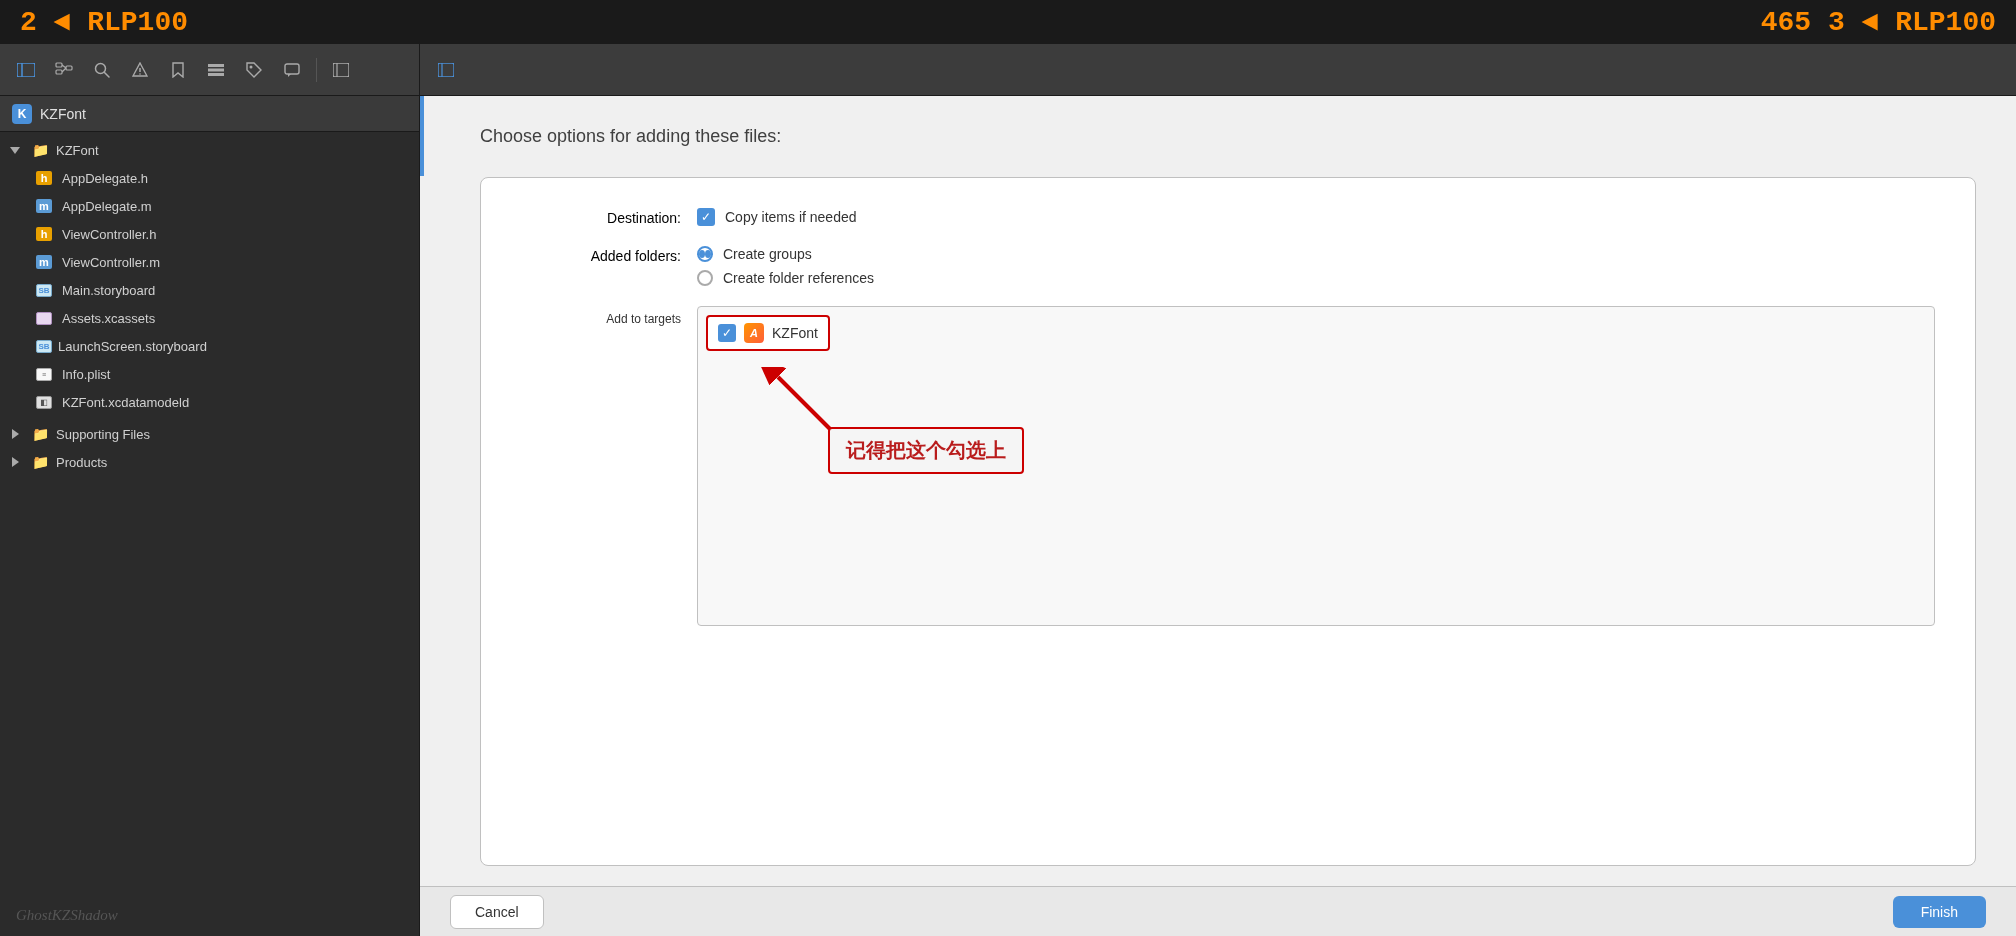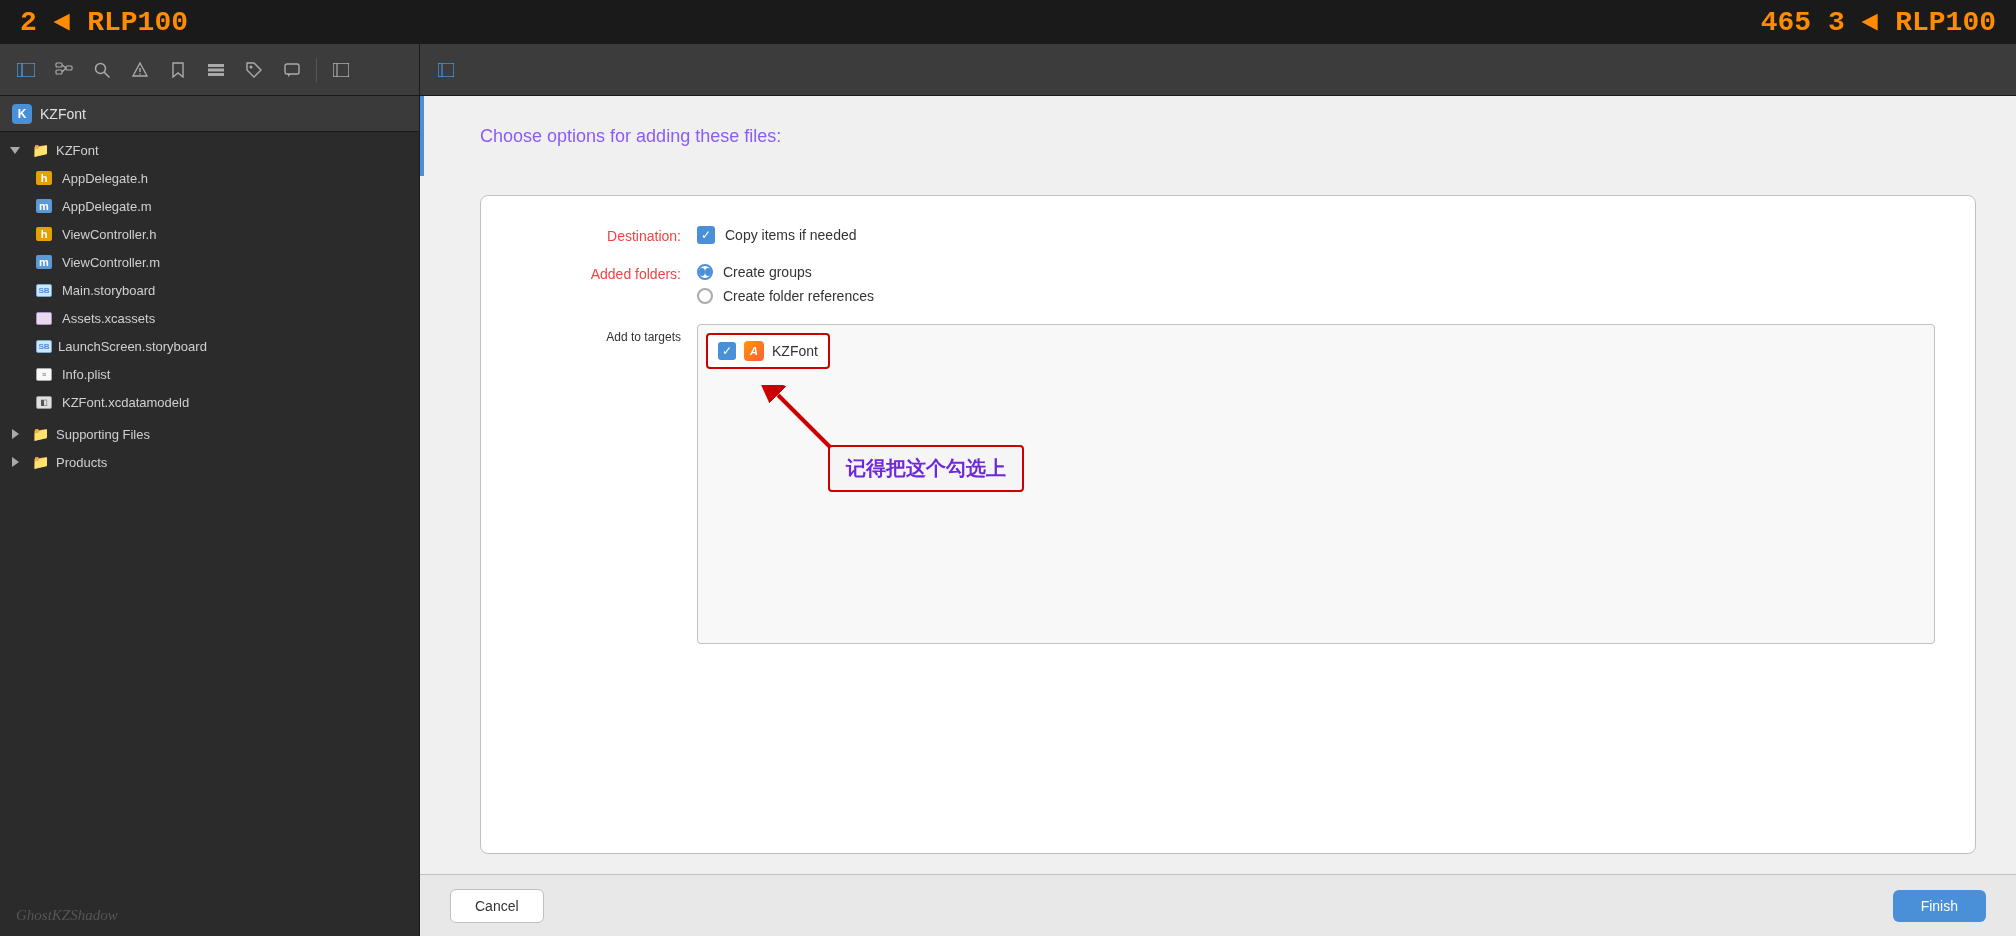--- a/index.html
+++ b/index.html
@@ -181,22 +181,22 @@
 
     
     .dialog-area {
       flex: 1;
       padding: 30px 40px 20px 60px;
       display: flex;
       flex-direction: column;
     }
     .dialog-title {
       font-size: 18px;
-      color: #8b5cf6;
-      margin-bottom: 48px;
+      color: #404040;
+      margin-bottom: 30px;
       font-weight: 400;
     }
 
     
     .dialog-content {
       background: white;
       border: 1px solid #c0c0c0;
       border-radius: 8px;
       flex: 1;
       padding: 30px 40px;
@@ -207,21 +207,21 @@
 
     .form-row {
       display: flex;
       align-items: flex-start;
       gap: 16px;
     }
     .form-label {
       min-width: 160px;
       text-align: right;
       font-size: 14px;
-      color: #ef4444;
+      color: #000000;
       padding-top: 2px;
     }
     .form-control {
       display: flex;
       flex-direction: column;
       gap: 8px;
     }
     .form-row-inline {
       display: flex;
       align-items: center;
@@ -336,29 +336,29 @@
 
     
     .annotation-box {
       position: absolute;
       top: 120px;
       left: 130px;
       background: #f5f5f5;
       border: 2px solid #cc0000;
       border-radius: 4px;
       padding: 8px 16px;
-      color: #6d28d9;
+      color: #b91c1c;
       font-size: 20px;
       font-weight: bold;
       white-space: nowrap;
     }
 
     
     .dialog-buttons {
-      height: 62px;
+      height: 50px;
       background: #e8e8e8;
       border-top: 1px solid #c0c0c0;
       display: flex;
       align-items: center;
       justify-content: space-between;
       padding: 0 30px;
     }
     .btn-cancel {
       background: white;
       border: 1px solid #c0c0c0;

